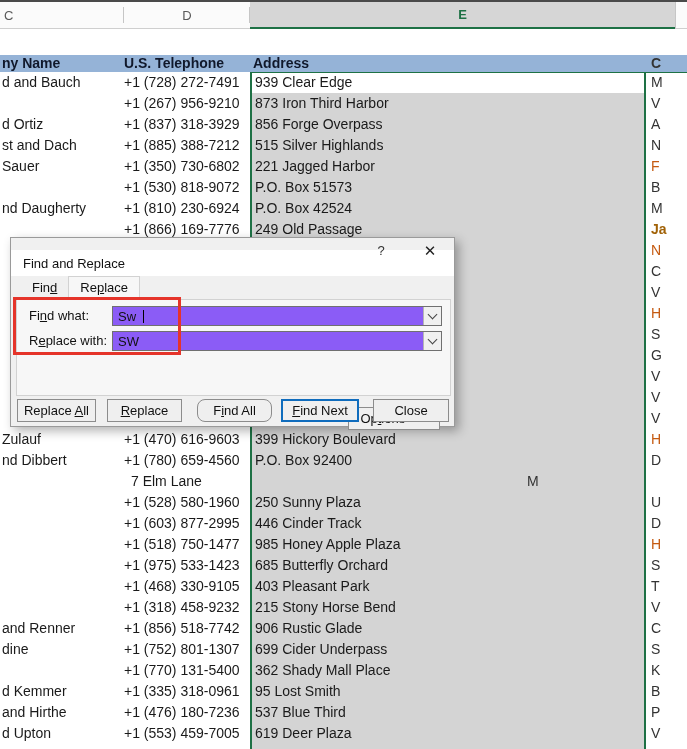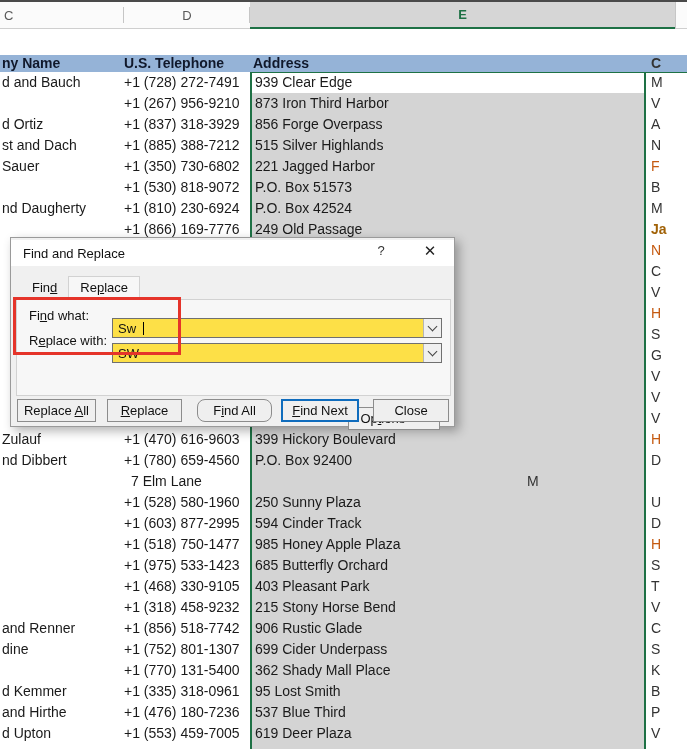--- a/index.html
+++ b/index.html
@@ -32,31 +32,31 @@
   .c-name{width:124px;padding-left:2px;box-sizing:border-box;overflow:hidden;}
   .c-phone{width:124px;padding-right:2px;box-sizing:border-box;overflow:hidden;}
   .c-addr{width:398px;padding-left:7px;box-sizing:border-box;overflow:hidden;}
   .c-city{flex:1;padding-left:5px;box-sizing:border-box;overflow:hidden;color:#333;}
   .thead .c-addr{padding-left:5px;}
 
   
   .dlg{position:absolute;left:10px;top:237px;width:445px;height:190px;background:#f0f0f0;
     border:1px solid #9a9a9a;box-sizing:border-box;z-index:10;box-shadow:4px 4px 10px rgba(0,0,0,.30);
     font-size:13px;color:#111;}
-  .dlg-title{position:absolute;left:0;top:2px;right:0;height:26px;background:#fff;display:flex;align-items:center;}
+  .dlg-title{position:absolute;left:0;top:12px;right:0;height:26px;background:#fff;display:flex;align-items:center;}
   .dlg-title .txt{margin-left:12px;}
   .dlg-help{position:absolute;right:64px;top:4px;width:18px;height:18px;text-align:center;line-height:18px;color:#333;}
   .dlg-close{position:absolute;right:14px;top:3px;width:20px;height:20px;text-align:center;line-height:20px;font-size:15px;color:#222;}
   .tabs{position:absolute;left:10px;top:39px;height:23px;display:flex;z-index:2;}
   .tab{padding:0 11px;height:22px;line-height:22px;box-sizing:border-box;}
   .tab.active{background:#f7f7f7;border:1px solid #d2d2d2;border-bottom:none;height:24px;position:relative;top:-1px;}
   .page{position:absolute;left:5px;top:61px;width:435px;height:97px;background:#f7f7f7;border:1px solid #d2d2d2;box-sizing:border-box;}
   .frow{position:absolute;left:0;right:0;height:20px;}
   .frow .lbl{position:absolute;left:12px;top:2px;}
-  .combo{position:absolute;left:95px;top:0;width:330px;height:20px;background:#fde047;border:1px solid #707070;box-sizing:border-box;display:flex;align-items:center;margin-top:12px;}
+  .combo{position:absolute;left:95px;top:0;width:330px;height:20px;background:#8b5cf6;border:1px solid #707070;box-sizing:border-box;display:flex;align-items:center;}
   .combo .val{margin-left:5px;}
   .caret{display:inline-block;width:1px;height:13px;background:#000;margin-left:7px;vertical-align:-2px;}
   .combo .arrowbox{position:absolute;right:0;top:0;bottom:0;width:17px;background:#f0f0f0;border-left:1px solid #b5b5b5;display:flex;align-items:center;justify-content:center;}
   .chev{width:6px;height:6px;border-right:1px solid #444;border-bottom:1px solid #444;transform:rotate(45deg);margin-top:-3px;}
   .btn{background:#efefef;border:1px solid #8c8c8c;box-sizing:border-box;text-align:center;position:absolute;height:23px;line-height:21px;}
   .btn.default{border:2px solid var(--default-blue);line-height:19px;}
   .opts-btn{right:10px;bottom:-35px;width:92px;}
   .bbar{position:absolute;left:0;right:0;top:161px;height:23px;}
   u{text-decoration:underline;}
 
@@ -240,21 +240,21 @@
       <div class="trow">
         <span class="c-name"></span>
         <span class="c-phone">+1 (528) 580-1960</span>
         <span class="c-addr">250 Sunny Plaza</span>
         <span class="c-city">U</span>
       </div>
 
       <div class="trow">
         <span class="c-name"></span>
         <span class="c-phone">+1 (603) 877-2995</span>
-        <span class="c-addr">594 Cinder Track</span>
+        <span class="c-addr">446 Cinder Track</span>
         <span class="c-city">D</span>
       </div>
 
       <div class="trow">
         <span class="c-name"></span>
         <span class="c-phone">+1 (518) 750-1477</span>
         <span class="c-addr">985 Honey Apple Plaza</span>
         <span class="c-city" style="color: rgb(197, 90, 17);">H</span>
       </div>
 

